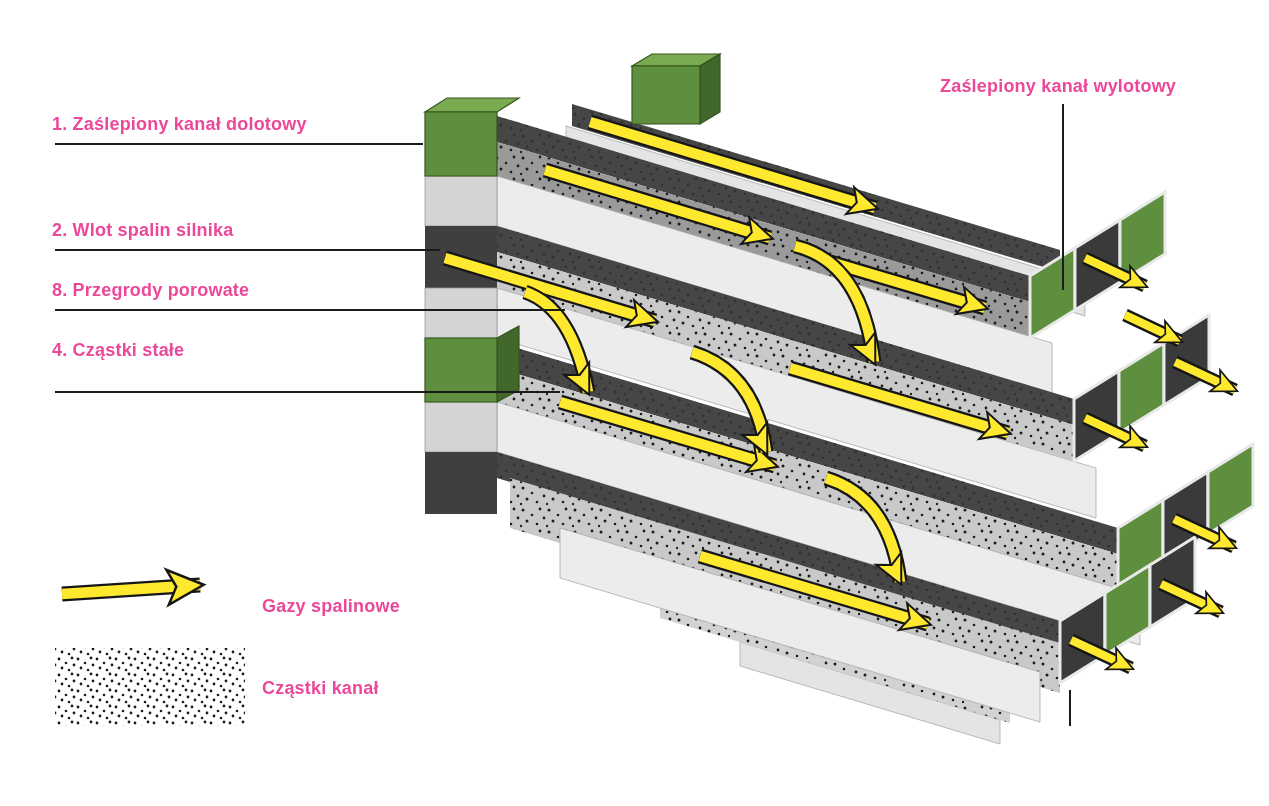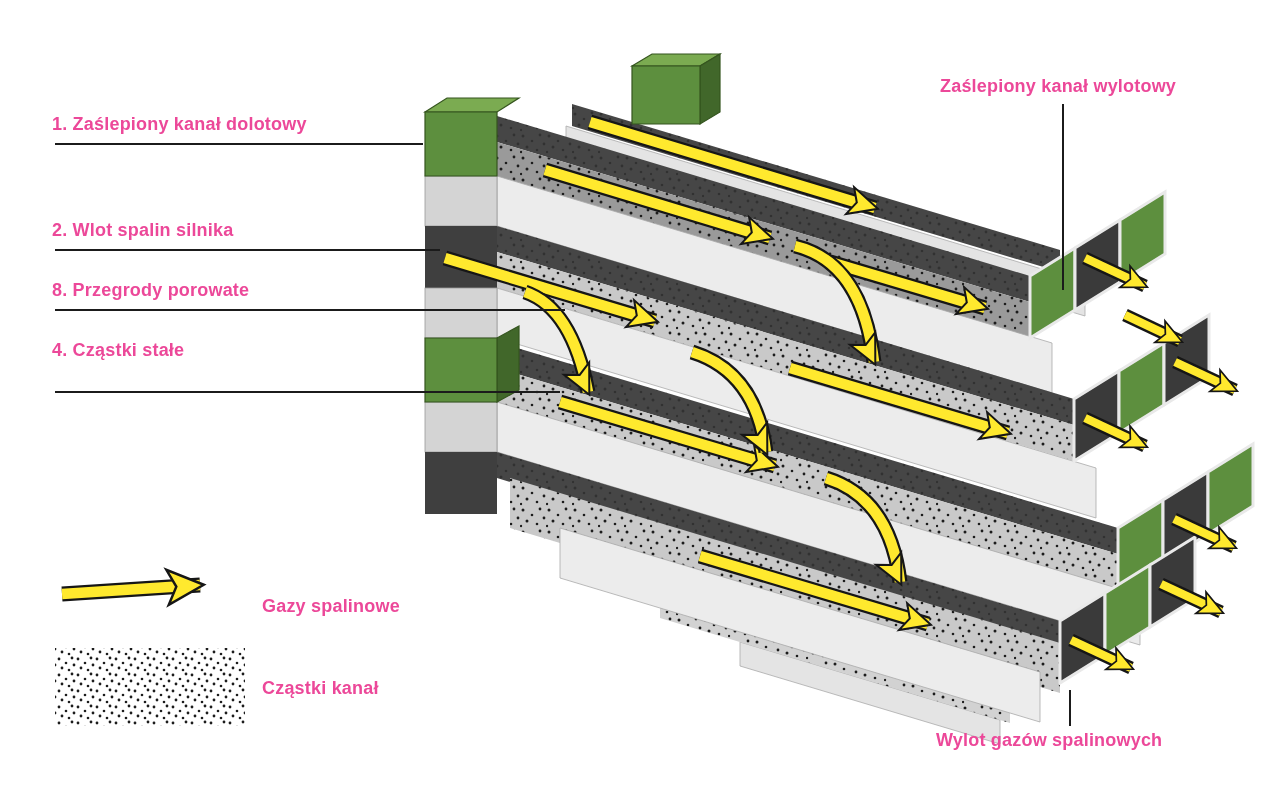--- a/index.html
+++ b/index.html
@@ -264,18 +264,17 @@
       <rect x="55" y="648" width="190" height="78" fill="url(#speck2)"></rect>
     </g>
   </g>
 </svg>
 
   <div class="lbl" style="left:52px;top:114px;">1. Zaślepiony kanał dolotowy</div>
   <div class="lbl" style="left:52px;top:220px;">2. Wlot spalin silnika</div>
   <div class="lbl" style="left:52px;top:280px;">8. Przegrody porowate</div>
   <div class="lbl" style="left:52px;top:340px;">4. Cząstki stałe</div>
   <div class="lbl" style="left:940px;top:76px;">Zaślepiony kanał wylotowy</div>
-  <div class="lbl" style="left:936px;top:730px;">Wylot gazów spalinowych</div>
 
   <div class="lbl" style="left:262px;top:596px;">Gazy spalinowe</div>
   <div class="lbl" style="left:262px;top:678px;">Cząstki kanał</div>
 
 </div>
 
 </body></html>

